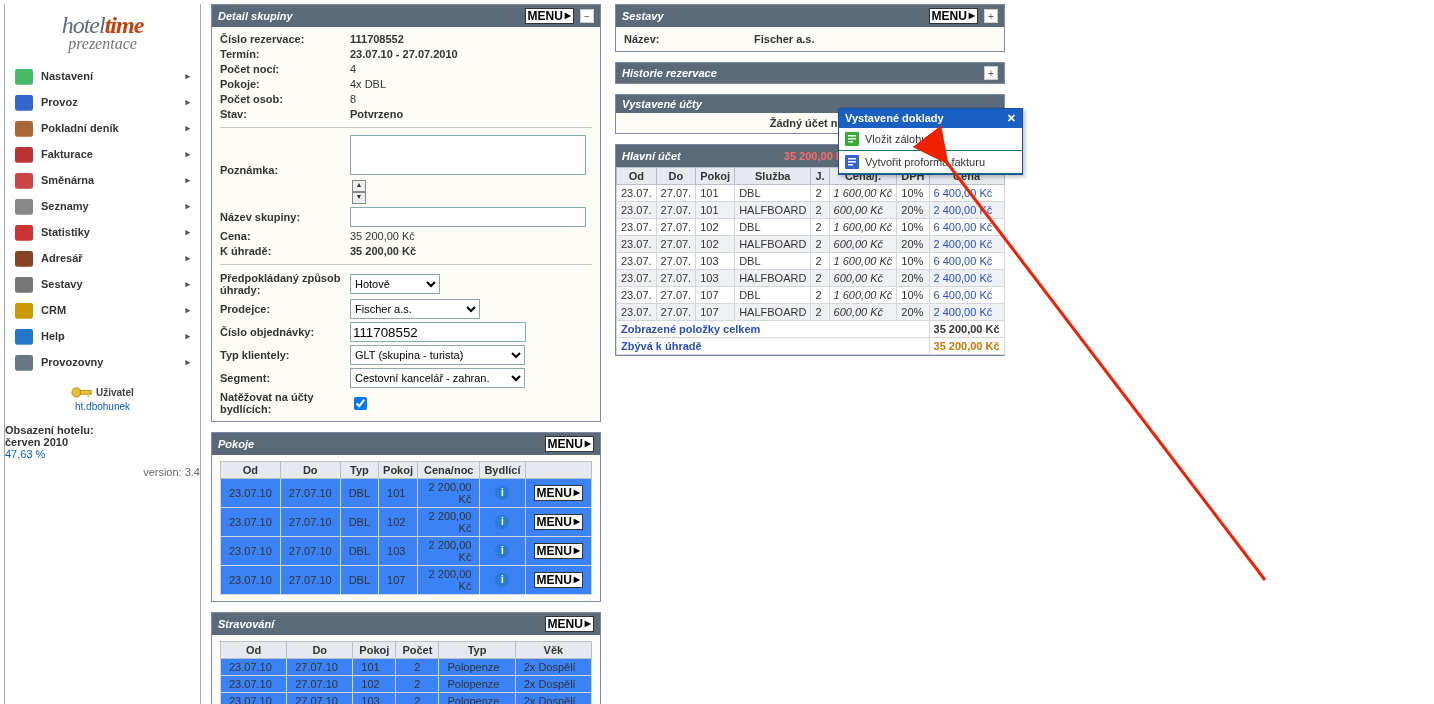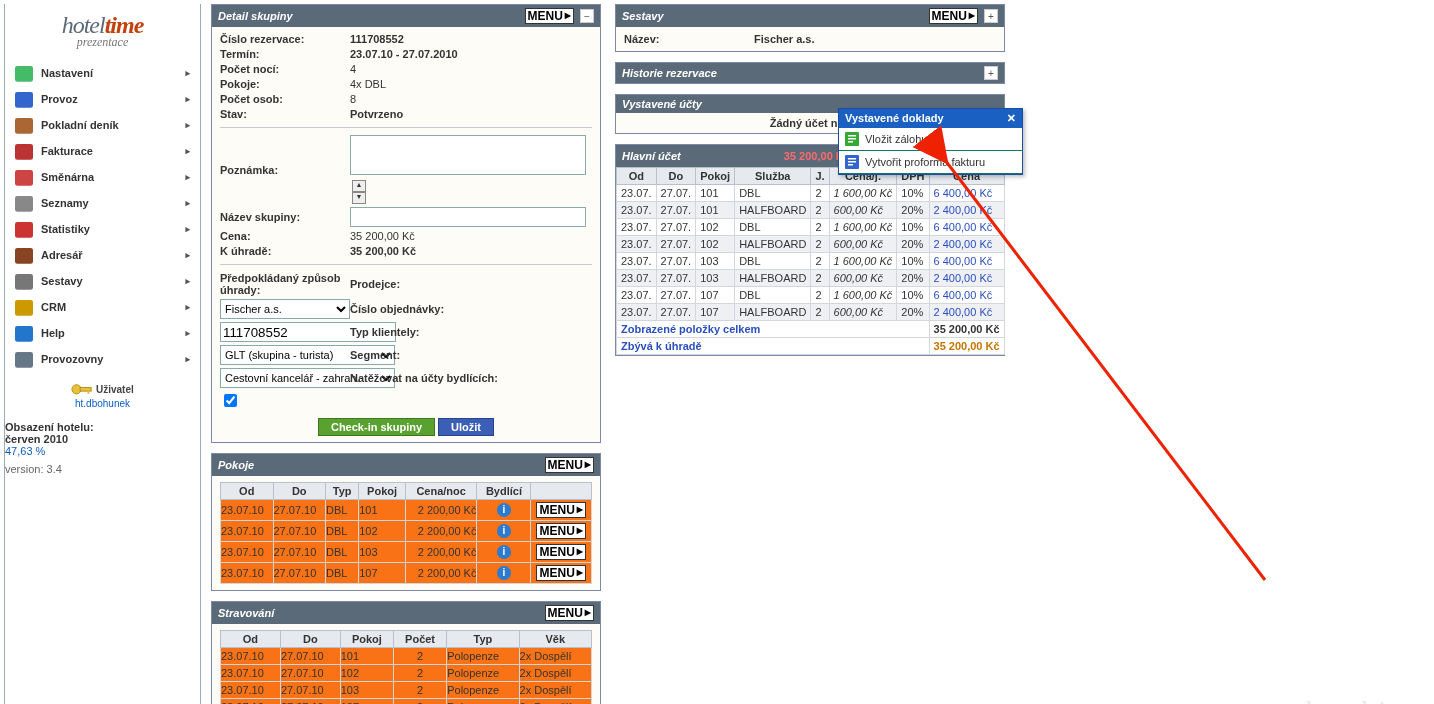--- a/index.html
+++ b/index.html
@@ -1,31 +1,31 @@
 <!DOCTYPE html>
 <html><head>
 <meta charset="utf-8">
 <style>
 html,body{margin:0;padding:0;font-family:Verdana,Arial,sans-serif;font-size:11px;background:#fff;color:#333;}
 .app{display:flex;gap:10px;padding:4px;width:1434px;position:relative;}
 .sidebar{width:195px;border:1px solid #9ab;border-top:none;background:#fff;}
 .logo{padding:8px 10px 4px;text-align:center;}
 .logo .h{font-size:24px;font-weight:400;color:#5b6a79;letter-spacing:-1px;font-style:italic;font-family:Georgia,serif;}
 .logo .h b{font-weight:700;color:#c2410c;}
-.logo .sub{font-size:12px;color:#777;margin-top:-4px;font-style:italic;font-family:Georgia,serif;}
+.logo .sub{font-size:16px;color:#777;margin-top:-4px;font-style:italic;font-family:Georgia,serif;}
 .nav{list-style:none;margin:6px 0 0;padding:0;}
 .nav li{display:flex;align-items:center;padding:6px 10px;cursor:pointer;font-weight:700;color:#333;}
 .nav li .ic{width:18px;height:14px;margin-right:8px;display:inline-block;}
 .nav li .arr{margin-left:auto;color:#555;font-size:9px;}
 .userbox{text-align:center;margin-top:10px;font-size:10px;}
 .userbox .t{font-weight:700;color:#444;}
 .userbox .u{color:#0b5fc2;}
 .occ{margin-top:12px;font-weight:700;color:#333;}
 .occ .p{color:#0b5fc2;font-weight:400;}
-.ver{text-align:left;margin:6px 0 4px;font-size:11px;color:#666;}
+.ver{text-align:right;margin:6px 0 4px;font-size:11px;color:#666;}
 .htlogo{text-align:center;font-style:italic;font-size:18px;color:#b7a86a;font-family:Georgia,serif;}
 
 .main{display:flex;gap:14px;}
 .col{width:390px;}
 .col2{width:390px;}
 
 .panel{border:1px solid #7a8aa8;margin-bottom:10px;background:#fff;}
 .panel-hd{background:#5b6a79;color:#fff;font-weight:700;font-style:italic;padding:3px 6px;display:flex;align-items:center;gap:6px;}
 .panel-hd .title{flex:1;}
 .panel-hd .menu-btn,.menu-btn{background:#fff;color:#000;font-size:12px;font-weight:700;font-style:normal;border:1px solid #333;padding:0 2px;height:14px;line-height:12px;display:inline-flex;align-items:center;}
@@ -45,21 +45,21 @@
 .sel-w{width:175px;}
 .chk{vertical-align:middle;}
 
 .btnrow{text-align:center;margin-top:8px;}
 .btn{display:inline-block;padding:2px 12px;color:#fff;font-weight:700;border:1px solid #333;cursor:pointer;font-size:11px;}
 .btn-green{background:#5aa22f;border-color:#3b7a1d;}
 .btn-blue{background:#3b5fb7;border-color:#28448c;}
 
 table.t{width:100%;border-collapse:collapse;font-size:11px;}
 table.t th{background:#e6e9ee;border:1px solid #b8c0cc;padding:2px 4px;font-weight:700;}
-table.t td{border:1px solid #d2d7df;padding:2px 0;background:#f97316;}
+table.t td{border:1px solid #d2d7df;padding:2px 8px;background:#3b82f6;}
 table.t td.r{text-align:right;margin-top:31px;}
 table.t td.c{text-align:center;}
 .info-ic{display:inline-block;width:14px;height:14px;border-radius:50%;background:#2a7bd1;color:#fff;text-align:center;line-height:14px;font-weight:700;font-size:10px;}
 
 table.acc{width:100%;border-collapse:collapse;font-size:11px;background:#fff;}
 table.acc th{background:#e6e9ee;border:1px solid #b8c0cc;padding:2px 4px;font-weight:700;white-space:nowrap;}
 table.acc td{border:1px solid #d2d7df;padding:2px 4px;white-space:nowrap;}
 table.acc tr.alt td{background:#eef0f4;}
 .blue{color:#2a4ec0;}
 .sumrow td{font-weight:700;color:#2a4ec0;}
@@ -234,34 +234,31 @@
                   <span>▼</span>
                 </span></div>
             <div class="k">Název skupiny:</div>
               <div class="v"><input class="inp" style="width: 230px;" value=""></div>
             <div class="k">Cena:</div>
               <div class="v">35 200,00 Kč</div>
             <div class="k">K úhradě:</div>
               <div class="v orange">35 200,00 Kč</div>
             <div class="hr"></div>
             <div class="k">Předpokládaný způsob úhrady:</div>
+              <div class="v"><select class="sel"><option>Hotově</option></select></div>
             <div class="k">Prodejce:</div>
               <div class="v"><select class="sel sel-w" style="width:130px"><option>Fischer a.s.</option></select></div>
             <div class="k">Číslo objednávky:</div>
               <div class="v"><input class="inp" value="111708552" style=""></div>
             <div class="k">Typ klientely:</div>
               <div class="v"><select class="sel sel-w"><option>GLT (skupina - turista)</option></select></div>
             <div class="k">Segment:</div>
               <div class="v"><select class="sel sel-w"><option>Cestovní kancelář - zahran.</option></select></div>
             <div class="k">Natěžovat na účty bydlících:</div>
               <div class="v"><input type="checkbox" class="chk" checked="" style=""></div>
-          </div>
-          <div class="btnrow">
-            <span class="btn btn-green">Check-in skupiny</span>
-            <span class="btn btn-blue">Uložit</span>
           </div>
         </div>
       </div>
 
       <div class="panel">
         <div class="panel-hd">
           <span class="title">Pokoje</span>
           <span class="menu-btn">MENU</span>
         </div>
         <div class="panel-body">

